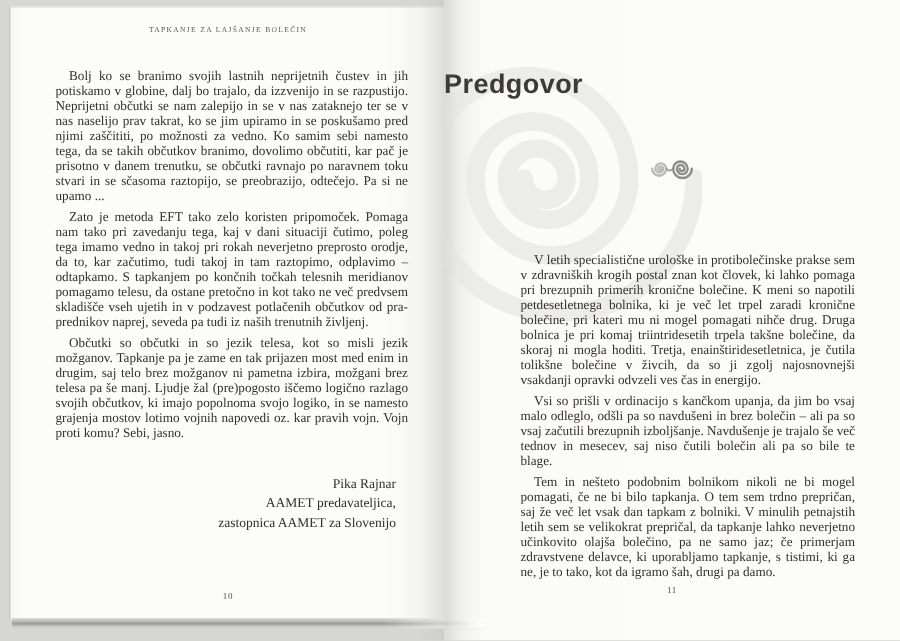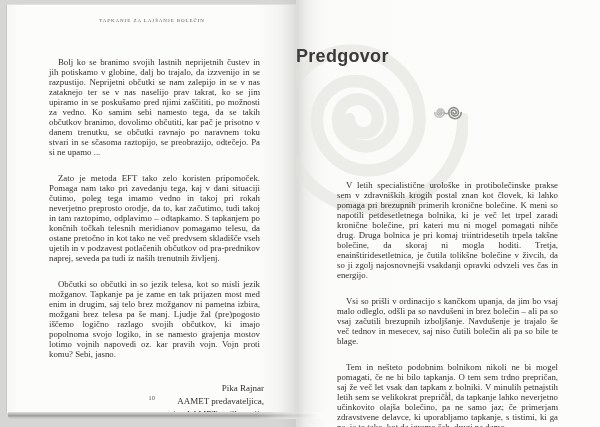--- a/index.html
+++ b/index.html
@@ -66,23 +66,23 @@
     text-transform: uppercase;
   }
   .body-text {
     position: absolute;
     top: 36px; left: 26px; right: 21px;
     font-size: 8.8px;
     line-height: 10px;
     color: #34302d;
     text-align: justify;
   }
-  .body-text p { margin: 16px; text-indent: 9px; }
+  .body-text p { margin: 4px; text-indent: 9px; }
   .page.right .body-text {
-    top: 164px; left: 25px; right: 26px;
+    top: 164px; left: 47px; right: 26px;
   }
   .signature {
     margin-top: 23px;
     text-align: right;
     padding-right: 12px;
     font-size: 9px;
     line-height: 13px;
     color: #34302d;
   }
   .page-number {

